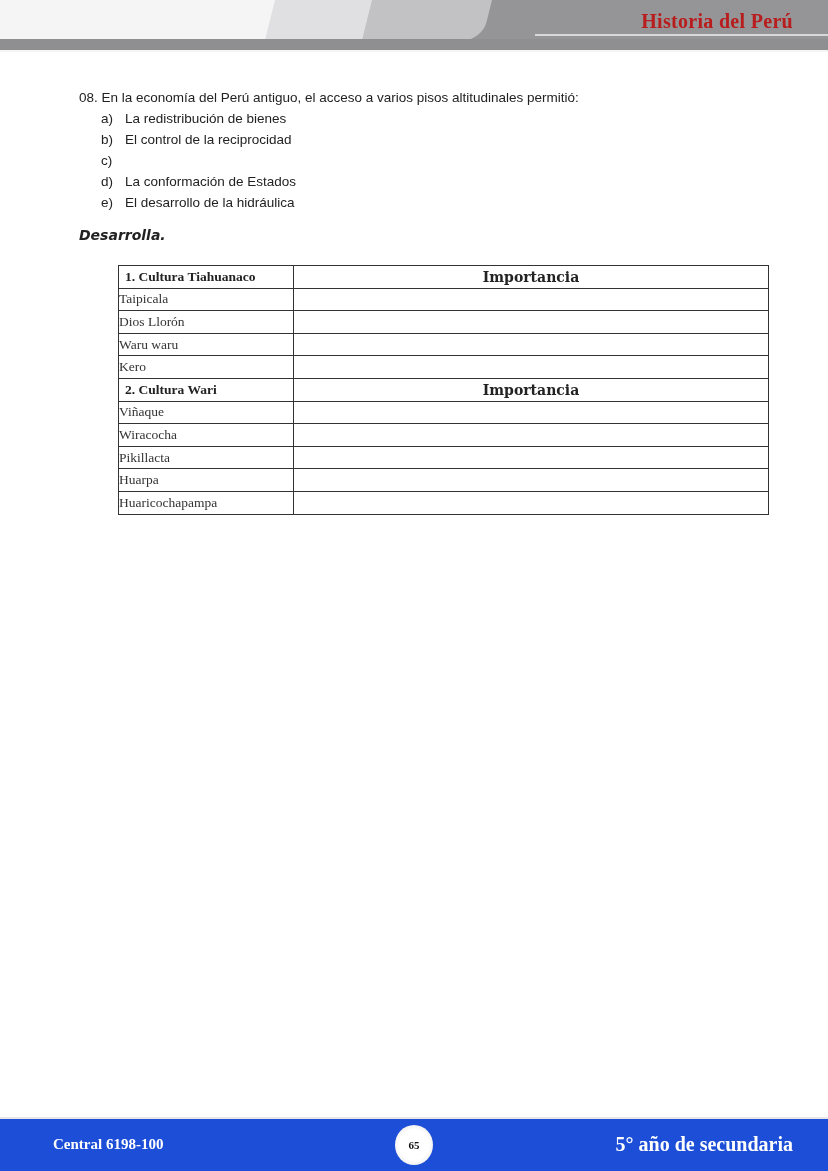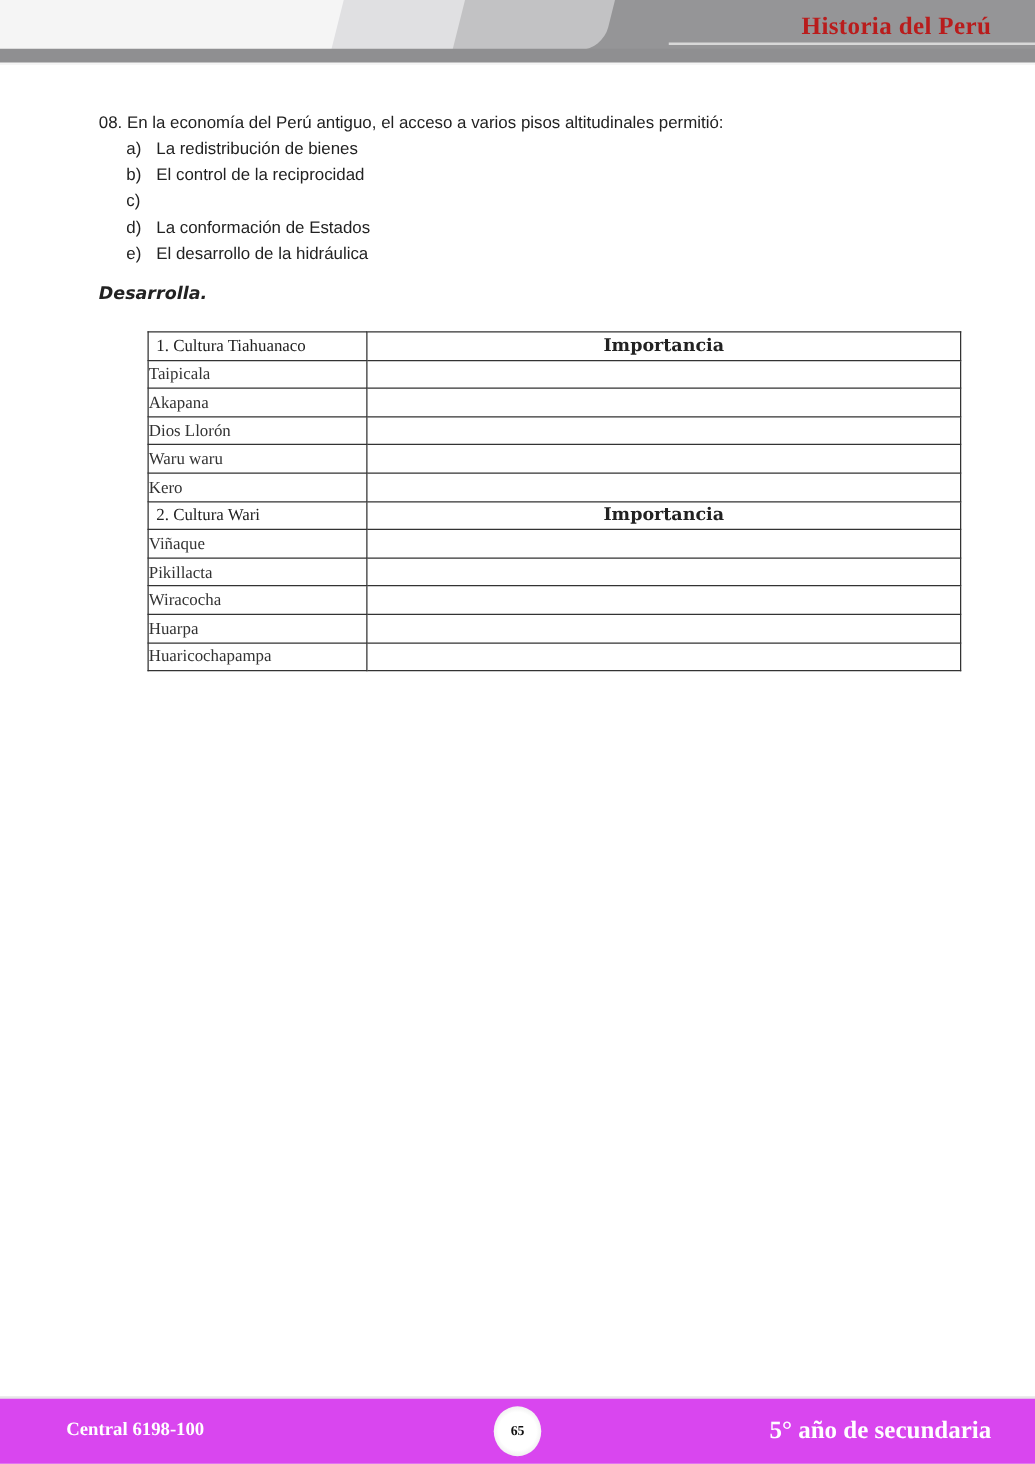--- a/index.html
+++ b/index.html
@@ -21,26 +21,26 @@
   .options { margin:0; padding:0; list-style:none; }
   .option { height:21px; line-height:19px; padding-left:22px; display:flex; }
   .opt-letter { width:24px; display:inline-block; }
 
   .section-title { position:absolute; left:79px; top:227px; font-family:"DejaVu Sans", sans-serif; font-weight:bold; font-style:italic; font-size:14px; color:#222; }
 
   
   .work-table { position:absolute; left:118px; top:265px; width:651px; border-collapse:collapse; font-family:"Liberation Serif", serif; font-size:13.5px; }
   .work-table td { border:1.5px solid #333; height:21.6px; padding:0; line-height:20px; }
   .work-table td.col1 { width:168px; }
-  .work-table tr.head td.col1 { font-weight:normal; padding-left:6px;margin-top:39px; }
+  .work-table tr.head td.col1 { font-weight:bold; padding-left:6px;margin-top:39px; }
   .work-table tr.head td.col2 { font-family:"DejaVu Serif", serif; font-weight:bold; font-size:14px; text-align:center; }
   .work-table tr.item td.col1 { color:#333; }
 
   
-  .footer { position:absolute; left:0; top:1119px; width:828px; height:52px; background:#d946ef; }
+  .footer { position:absolute; left:0; top:1119px; width:828px; height:52px; background:#1d4ed8; }
   .footer-top { position:absolute; left:0; top:1117px; width:828px; height:3px; background:#e6e6e6; }
   .footer-left { position:absolute; left:53px; top:17px; font-family:"Liberation Serif", serif; font-weight:bold; font-size:15px; color:#ffffff; }
   .page-badge { position:absolute; left:395px; top:6px; width:38px; height:40px; border-radius:50%; background:radial-gradient(circle, #ffffff 55%, #eeeeee 75%, #bdbdbd 100%); display:flex; align-items:center; justify-content:center; font-family:"Liberation Serif", serif; font-weight:bold; font-size:11px; color:#111; }
   .footer-right { position:absolute; right:35px; top:14px; font-family:"Liberation Serif", serif; font-weight:bold; font-size:20px; color:#ffffff;margin-left:40px; }
 </style>
 </head>
 <body>
 
 <div class="header">
   <div class="hdr-band1"></div>
@@ -83,49 +83,45 @@
   <tbody>
     <tr class="head">
       <td class="col1">1. Cultura Tiahuanaco</td>
       <td class="col2">Importancia</td>
     </tr>
     <tr class="item">
       <td class="col1">Taipicala</td>
       <td class="col2"></td>
     </tr>
     <tr class="item">
-      <td class="col1">Akapana</td>
-      <td class="col2"></td>
-    </tr>
-    <tr class="item">
       <td class="col1">Dios Llorón</td>
       <td class="col2"></td>
     </tr>
     <tr class="item">
       <td class="col1">Waru waru</td>
       <td class="col2"></td>
     </tr>
     <tr class="item">
       <td class="col1">Kero</td>
       <td class="col2"></td>
     </tr>
     <tr class="head">
       <td class="col1">2. Cultura Wari</td>
       <td class="col2">Importancia</td>
     </tr>
     <tr class="item">
       <td class="col1">Viñaque</td>
       <td class="col2"></td>
     </tr>
     <tr class="item">
-      <td class="col1">Pikillacta</td>
+      <td class="col1">Wiracocha</td>
       <td class="col2"></td>
     </tr>
     <tr class="item">
-      <td class="col1">Wiracocha</td>
+      <td class="col1">Pikillacta</td>
       <td class="col2"></td>
     </tr>
     <tr class="item">
       <td class="col1">Huarpa</td>
       <td class="col2"></td>
     </tr>
     <tr class="item">
       <td class="col1">Huaricochapampa</td>
       <td class="col2"></td>
     </tr>

